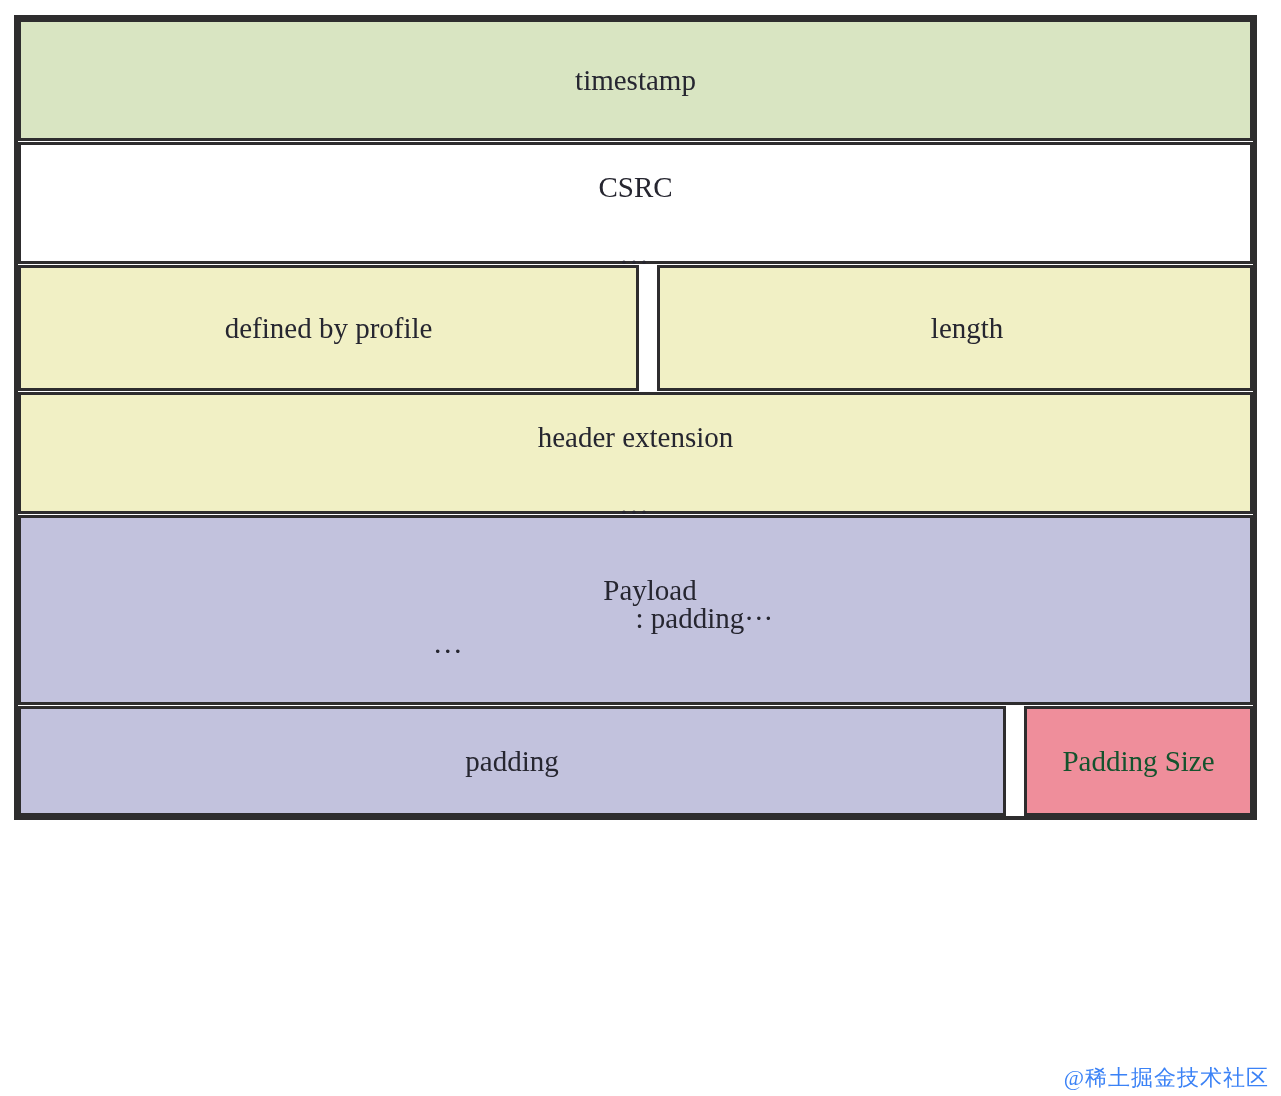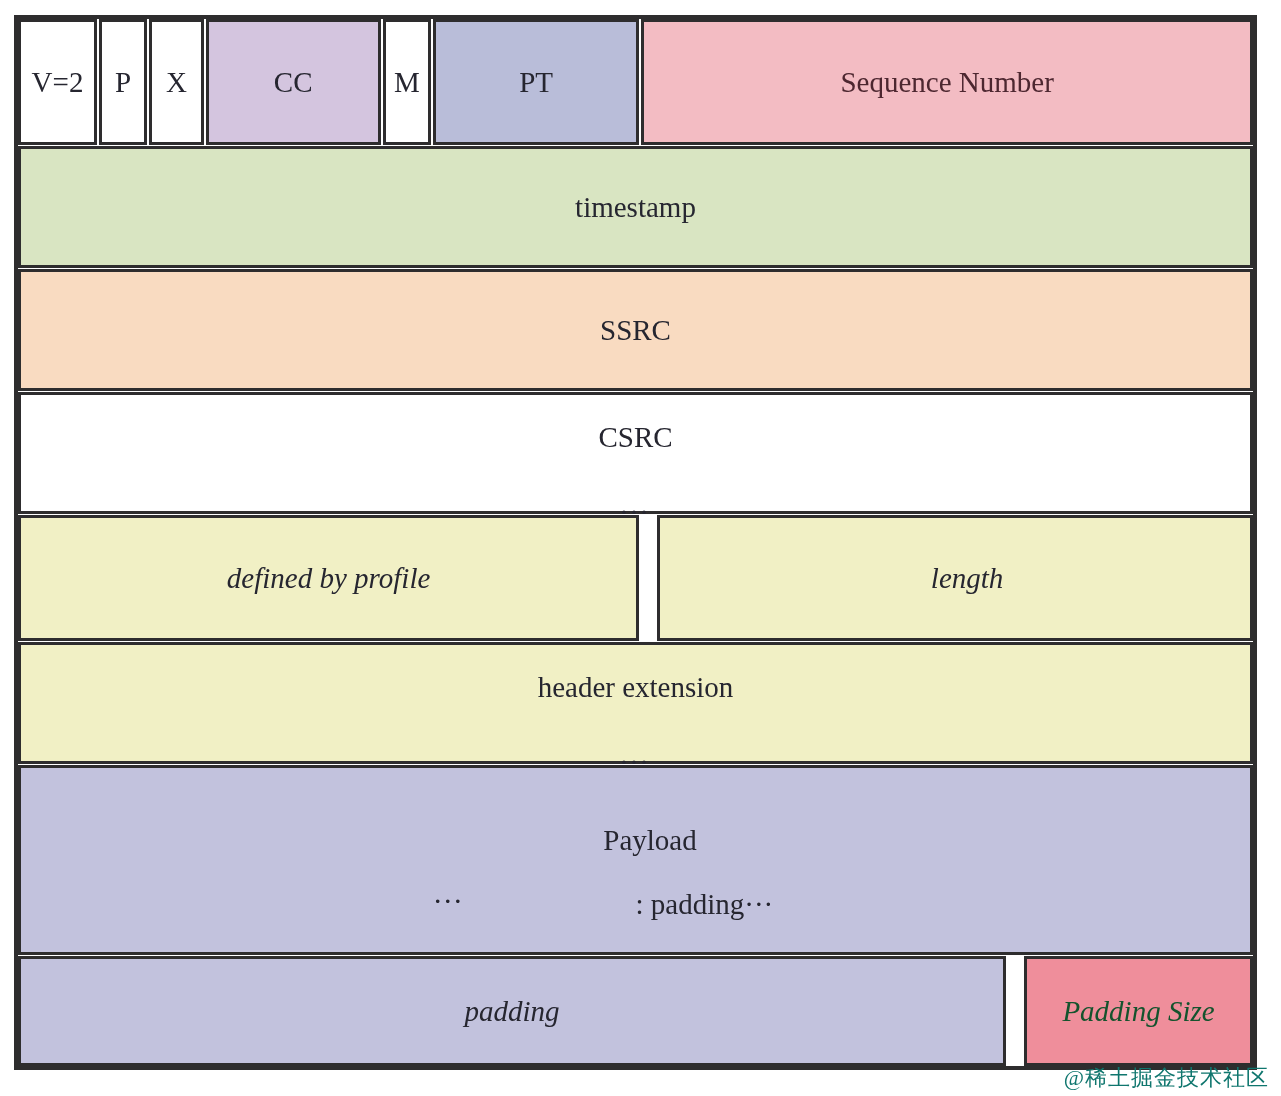--- a/index.html
+++ b/index.html
@@ -66,21 +66,21 @@
     padding-top: 26px;
     gap: 20px;
     align-items: center;
   }
   .ellipsis {
     font-size: 30px;
     letter-spacing: 3px;
     line-height: 14px;
   }
   
-  .r-split { display: flex; gap: 18px; font-style: italic; }
+  .r-split { display: flex; gap: 18px; }
   .c-profile { flex: 0 0 50.3%; }
   .c-length  { flex: 1 1 auto; padding-left: 24px; }
   .c-padding { flex: 0 0 80%; text-align: center; }
   .c-padsize { flex: 1 1 auto; }
   
   .r-payload {
     position: relative;
     border: 3px solid #2e2d2e;
     font-size: 29px;
   }
@@ -94,51 +94,41 @@
   }
   .payload-dots {
     position: absolute;
     top: 108px;
     left: 33.5%;
     font-size: 30px;
     letter-spacing: 3px;
   }
   .payload-note {
     position: absolute;
-    top: 120px;
+    top: 84px;
     left: 50%;
   }
   .watermark {
     position: absolute;
     right: 12px;
     top: 1063px;
     font-size: 22px;
     letter-spacing: 1px;
     z-index: 3;
   }
 </style>
 </head>
 <body>
 
 <div class="stage">
   <div class="wrap">
 
-    <div class="row row1">
-      <div class="cell w-v" style="background-color: rgb(255, 255, 255);">V=2</div>
-      <div class="cell w-p" style="background-color: rgb(255, 255, 255);">P</div>
-      <div class="cell w-x" style="background-color: rgb(255, 255, 255);">X</div>
-      <div class="cell w-cc" style="background-color: rgb(212, 197, 223);">CC</div>
-      <div class="cell w-m" style="background-color: rgb(255, 255, 255);">M</div>
-      <div class="cell w-pt" style="background-color: rgb(185, 189, 217);">PT</div>
-      <div class="cell w-seq" style="background-color: rgb(243, 188, 195); color: rgb(77, 39, 48);">Sequence Number</div>
-    </div>
 
     <div class="row r-single h-122" style="background-color: rgb(217, 229, 194);">timestamp</div>
 
-    <div class="row r-single h-122" style="background-color: rgb(249, 219, 193);">SSRC</div>
 
     <div class="row r-single two-line h-122" style="background-color: rgb(255, 255, 255);">
 
       <span>CSRC</span>
       <span class="ellipsis">…</span>
     </div>
 
     <div class="row r-split h-126">
       <div class="cell c-profile" style="background-color: rgb(241, 240, 197);">defined by profile</div>
       <div class="cell c-length" style="background-color: rgb(241, 240, 197);">length</div>
@@ -155,14 +145,14 @@
       <span class="payload-note">: padding···</span>
     </div>
 
     <div class="row r-split h-110">
       <div class="cell c-padding" style="background-color: rgb(194, 194, 221);">padding</div>
       <div class="cell c-padsize" style="background-color: rgb(239, 142, 155); color: #14532d;">Padding Size</div>
     </div>
 
   </div>
 
-  <div class="watermark" style="color: #0f766e;">@稀土掘金技术社区</div>
+  <div class="watermark" style="color: #3b82f6;">@稀土掘金技术社区</div>
 </div>
 
 </body></html>

